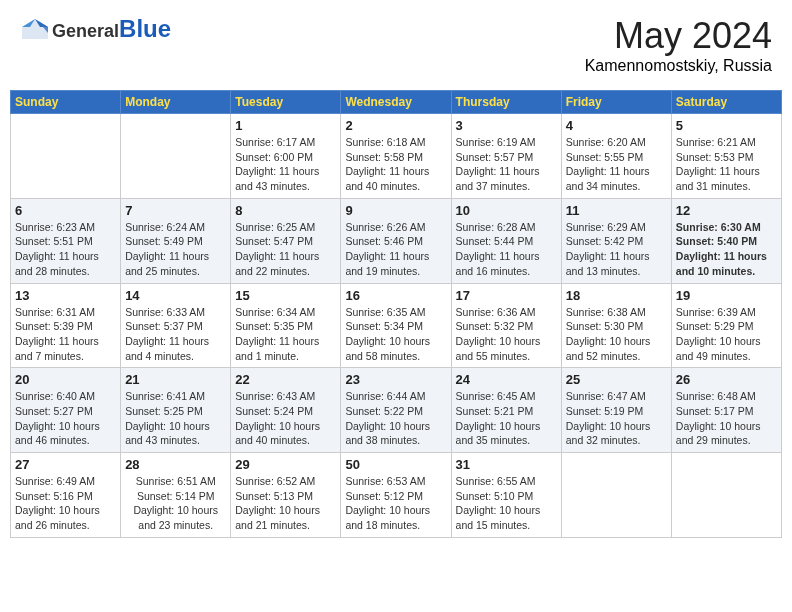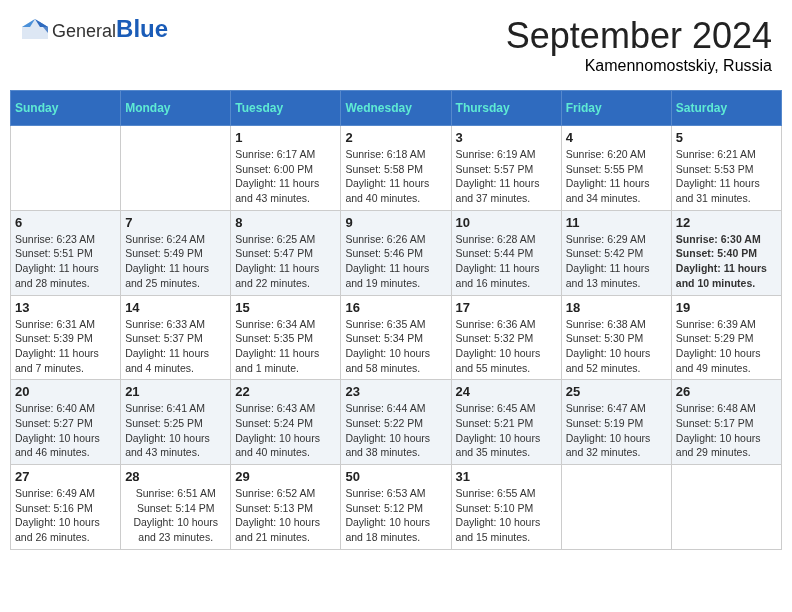--- a/index.html
+++ b/index.html
@@ -16,21 +16,21 @@
       align-items: flex-start;
       margin-bottom: 10px;
       padding: 5px 10px;
     }
     .logo {
       display: flex;
       align-items: center;
     }
     .logo-text-general {
       font-size: 18px;
-      font-weight: normal;
+      font-weight: bold;
       color: #333;
     }
     .logo-text-blue {
       font-size: 24px;
       font-weight: bold;
       color: #1a5cb8;
     }
     .logo-icon {
       width: 30px;
       height: 24px;
@@ -48,22 +48,22 @@
       font-size: 16px;
       color: #000000;
     }
     .calendar {
       width: 100%;
       border-collapse: collapse;
       font-size: 11px;
     }
     .calendar th {
       background: #2f6bbf;
-      color: #5eead4;
-      padding: 10px 4px;
+      color: #fde047;
+      padding: 4px 4px;
       text-align: left;
       font-size: 12px;
       font-weight: bold;
       border: 1px solid #5588cc;
     }
     .calendar td {
       border: 1px solid #ccc;
       vertical-align: top;
       padding: 4px;
       width: 14.28%;
@@ -98,21 +98,21 @@
       <polygon points="15,2 28,10 28,22 2,22 2,10" fill="#1a5cb8" opacity="0.15"></polygon>
       <polygon points="18,4 28,10 28,16" fill="#1a5cb8" opacity="0.7"></polygon>
       <polygon points="15,2 28,10 20,10" fill="#2f6bbf"></polygon>
       <polygon points="15,2 2,10 10,10" fill="#4a90d9"></polygon>
     </svg>
     <span>
       <span class="logo-text-general">General</span><span class="logo-text-blue">Blue</span>
     </span>
   </div>
   <div class="title-block">
-    <div class="month-title">September 2024</div>
+    <div class="month-title">May 2024</div>
     <div class="location-title">Kamennomostskiy, Russia</div>
   </div>
 </div>
 
 <table class="calendar">
   <thead>
     <tr>
       <th>Sunday</th>
       <th>Monday</th>
       <th>Tuesday</th>

